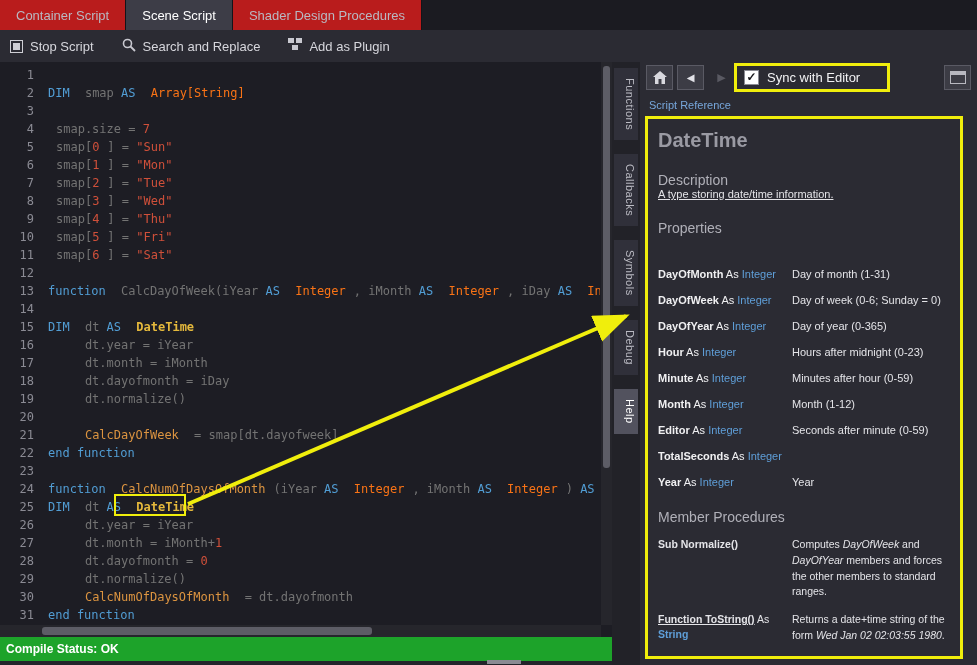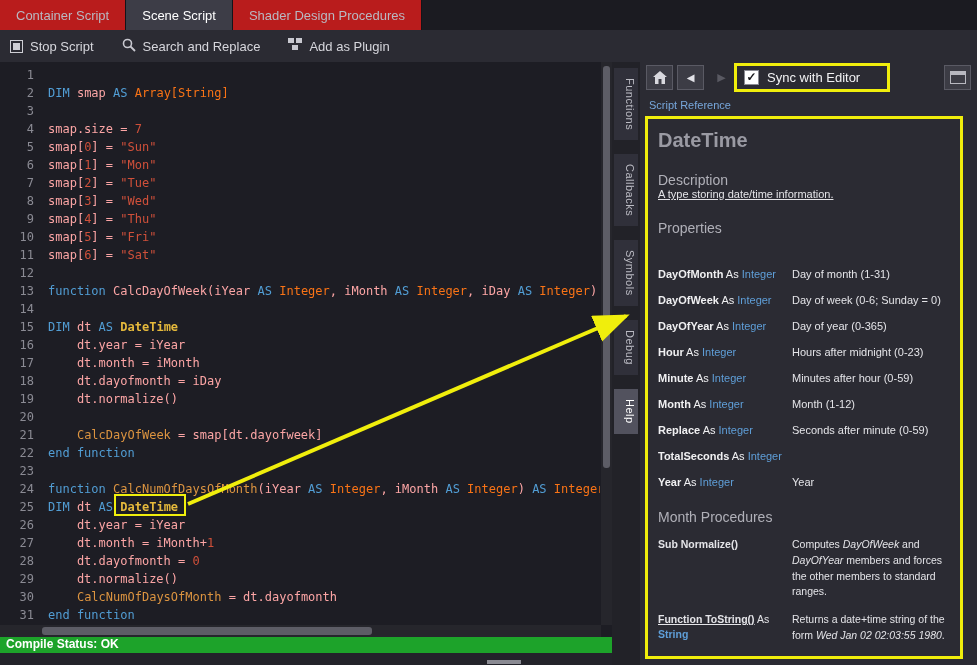--- a/index.html
+++ b/index.html
@@ -23,29 +23,29 @@
   .code { position:absolute; left:0; top:4px; width:600px; height:559px; font-family:"DejaVu Sans Mono", monospace; font-size:12px; line-height:18px; white-space:pre; overflow:hidden; }
   .cl { display:flex; height:18px; }
   .ln { flex:0 0 34px; text-align:right; color:#8b8b94; }
   .ct { padding-left:14px; color:#d4d4d8; }
   .tk-kw { color:#519dd4; }
   .tk-ty { color:#f97316; }
   .tk-dt { color:#e5b93c; font-weight:bold; }
   .tk-str { color:#d0503a; }
   .tk-num { color:#d0503a; }
   .tk-fn { color:#dc9440; }
-  .tk-pl { color:#fca5a5; }
+  .tk-pl { color:#737373;padding-left:8px; }
 
   .vscroll { position:absolute; right:0; top:0; width:11px; height:563px; background:#26262c; }
   .vscroll .thumb { position:absolute; left:2px; top:4px; width:7px; height:402px; background:#5d5d66; border-radius:3px; }
   .hscroll { position:absolute; left:0; bottom:0; width:601px; height:12px; background:#26262c; }
   .hscroll .thumb { position:absolute; top:2px; left:42px; width:330px; height:8px; background:#5d5d66; border-radius:3px; }
 
   
-  .compilebar { position:absolute; left:0; top:637px; width:612px; height:16px; background:#1da32a; color:#ffffff; font-weight:bold; font-size:12px; display:flex; align-items:flex-start; padding:0 6px; }
+  .compilebar { position:absolute; left:0; top:637px; width:612px; height:16px; background:#1da32a; color:#ffffff; font-weight:bold; font-size:12px; display:flex; align-items:center; padding:12px 6px; }
   .bottomthumb { position:absolute; left:487px; top:660px; width:34px; height:4px; background:#8a8a92; }
 
   
   .rightpanel { position:absolute; left:612px; top:62px; width:365px; height:603px; background:#2b2b33; display:flex; }
   .vtabs { width:28px; background:#222228; display:flex; flex-direction:column; gap:14px; padding-top:6px; align-items:center; flex:0 0 28px; }
   .vtab { writing-mode:vertical-rl; background:#30303a; color:#bcbcc4; font-size:11px; padding:10px 2px; width:24px; text-align:center; letter-spacing:0.5px; cursor:default; }
   .vtab.active { background:#52525e; color:#ffffff; }
   .rcontent { position:relative; flex:1; }
 
   .navbtn { position:absolute; top:3px; width:27px; height:25px; background:#3c3c45; border:1px solid #5a5a64; display:flex; align-items:center; justify-content:center; color:#e2e2e8; font-size:10px; }
@@ -188,33 +188,33 @@
             </div>
             <div class="prow">
               <span class="pname"><b>Minute</b> As <span class="tlink">Integer</span></span>
               <span class="pdesc">Minutes after hour (0-59)</span>
             </div>
             <div class="prow">
               <span class="pname"><b>Month</b> As <span class="tlink">Integer</span></span>
               <span class="pdesc">Month (1-12)</span>
             </div>
             <div class="prow">
-              <span class="pname"><b>Replace</b> As <span class="tlink">Integer</span></span>
+              <span class="pname"><b>Editor</b> As <span class="tlink">Integer</span></span>
               <span class="pdesc">Seconds after minute (0-59)</span>
             </div>
             <div class="prow">
               <span class="pname"><b>TotalSeconds</b> As <span class="tlink">Integer</span></span>
               <span class="pdesc"></span>
             </div>
             <div class="prow">
               <span class="pname"><b>Year</b> As <span class="tlink">Integer</span></span>
               <span class="pdesc">Year</span>
             </div>
           </div>
-        <div class="sec">Month Procedures</div>
+        <div class="sec">Member Procedures</div>
         <div class="mlist">
             <div class="mrow">
               <span class="msig"><span style="font-weight: bold;">Sub Normalize()</span></span>
               <span class="mdesc"><span>Computes </span><span class="it">DayOfWeek</span><span> and </span><span class="it">DayOfYear</span><span> members and forces the other members to standard ranges.</span></span>
             </div>
             <div class="mrow">
               <span class="msig"><span style="font-weight: bold; text-decoration: underline;">Function ToString()</span><span> As </span><span class="tlink" style="font-weight: bold;">String</span></span>
               <span class="mdesc"><span>Returns a date+time string of the form </span><span class="it">Wed Jan 02 02:03:55 1980</span><span>.</span></span>
             </div>
           </div>

